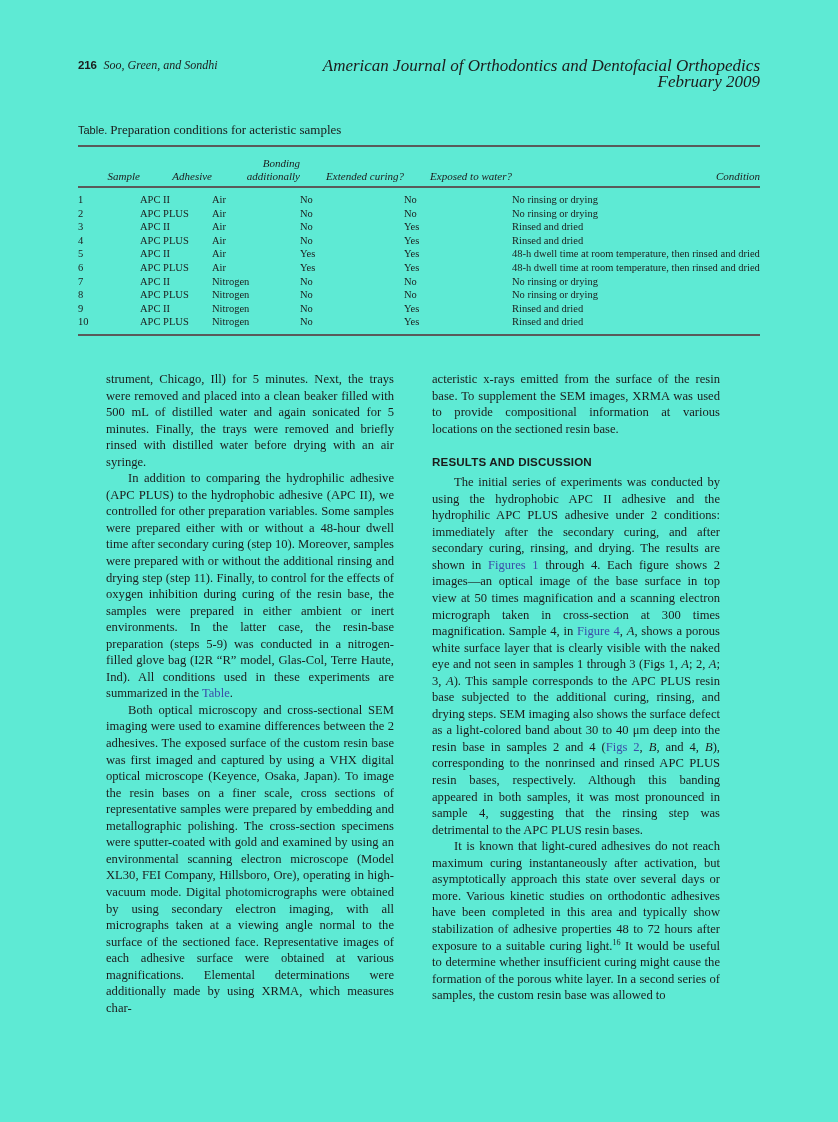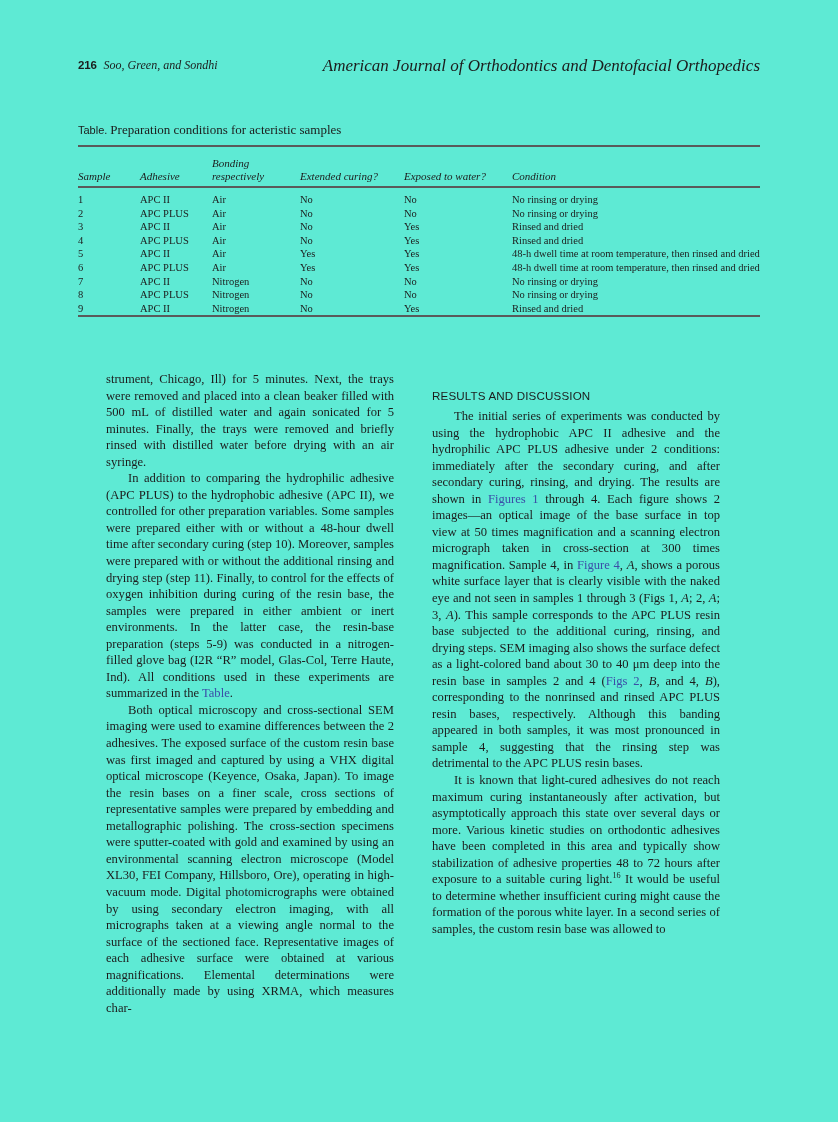--- a/index.html
+++ b/index.html
@@ -91,21 +91,21 @@
   table.data {
     border-collapse: collapse;
     width: 682px;
     table-layout: fixed;
   }
   table.data thead th {
     font-style: italic;
     font-weight: normal;
     font-size: 11px;
     line-height: 12.5px;
-    text-align: left;
+    text-align: right;
     vertical-align: bottom;
     padding: 0 0 4px 0;
   }
   table.data thead tr.rule-top th {
     border-top: 2.2px solid #5a5a5a;
     height: 6px;
     padding: 0;
   }
   table.data thead tr.hdr th {
     padding-top: 4px;
@@ -155,21 +155,21 @@
   .col-right { left: 432px; }
 
   .col p {
     margin: 0;
     text-indent: 22px;
   }
   .col p.noindent { text-indent: 0; }
 
   h2.section {
     font-family: "Liberation Sans", sans-serif;
-    font-weight: normal;
+    font-weight: bold;
     font-size: 11.6px;
     line-height: 15px;
     letter-spacing: 0.15px;
     margin: 17px 0 5px 0;
     text-align: left;
   }
 
   .xref { color: #3b4da8; }
   .it   { font-style: italic; }
   sup.ref {
@@ -182,20 +182,21 @@
 <body>
 
 <div class="page">
 
   <div class="runhead">
     <div class="runhead-left">
       <span class="folio">216</span><span class="authors">Soo, Green, and Sondhi</span>
     </div>
     <div class="runhead-right">
       <div>American Journal of Orthodontics and Dentofacial Orthopedics</div>
+      <div>February 2009</div>
     </div>
   </div>
 
   <div class="table-block">
 
     <div class="table-caption">
       <span class="tlabel">Table.</span><span class="ttext">Preparation conditions for acteristic samples</span>
     </div>
 
     <table class="data">
@@ -206,21 +207,21 @@
           <th class="c-env"></th>
           <th class="c-cure"></th>
           <th class="c-water"></th>
           <th class="c-cond"></th>
         </tr>
         <tr class="hdr">
           <th class="c-sample">Sample</th>
           <th class="c-adh">Adhesive</th>
           <th class="c-env">
               <span class="brk">Bonding</span>
-              <span class="brk">respectively</span>
+              <span class="brk">additionally</span>
             </th>
           <th class="c-cure">Extended curing?</th>
           <th class="c-water">Exposed to water?</th>
           <th class="c-cond">Condition</th>
         </tr>
       </thead>
       <tbody>
         <tr class="first">
           <td class="c-sample">1</td>
           <td class="c-adh">APC II</td>
@@ -281,37 +282,46 @@
           <td class="c-sample">8</td>
           <td class="c-adh">APC PLUS</td>
           <td class="c-env">Nitrogen</td>
           <td class="c-cure">No</td>
           <td class="c-water">No</td>
           <td class="c-cond">No rinsing or drying</td>
         </tr>
         <tr>
           <td class="c-sample">9</td>
           <td class="c-adh">APC II</td>
+          <td class="c-env">Nitrogen</td>
+          <td class="c-cure">No</td>
+          <td class="c-water">Yes</td>
+          <td class="c-cond">Rinsed and dried</td>
+        </tr>
+        <tr class="last">
+          <td class="c-sample">10</td>
+          <td class="c-adh">APC PLUS</td>
           <td class="c-env">Nitrogen</td>
           <td class="c-cure">No</td>
           <td class="c-water">Yes</td>
           <td class="c-cond">Rinsed and dried</td>
         </tr>
       </tbody>
     </table>
     <div class="table-botrule"></div>
   </div>
 
   <div class="col col-left">
     <p class="noindent">strument, Chicago, Ill) for 5 minutes. Next, the trays were removed and placed into a clean beaker filled with 500 mL of distilled water and again sonicated for 5 minutes. Finally, the trays were removed and briefly rinsed with distilled water before drying with an air syringe.</p>
     <p><span>In addition to comparing the hydrophilic adhesive (APC PLUS) to the hydrophobic adhesive (APC II), we controlled for other preparation variables. Some samples were prepared either with or without a 48-hour dwell time after secondary curing (step 10). Moreover, samples were prepared with or without the additional rinsing and drying step (step 11). Finally, to control for the effects of oxygen inhibition during curing of the resin base, the samples were prepared in either ambient or inert environments. In the latter case, the resin-base preparation (steps 5-9) was conducted in a nitrogen-filled glove bag (I2R “R” model, Glas-Col, Terre Haute, Ind). All conditions used in these experiments are summarized in the </span><span class="xref">Table</span><span>.</span></p>
     <p>Both optical microscopy and cross-sectional SEM imaging were used to examine differences between the 2 adhesives. The exposed surface of the custom resin base was first imaged and captured by using a VHX digital optical microscope (Keyence, Osaka, Japan). To image the resin bases on a finer scale, cross sections of representative samples were prepared by embedding and metallographic polishing. The cross-section specimens were sputter-coated with gold and examined by using an environmental scanning electron microscope (Model XL30, FEI Company, Hillsboro, Ore), operating in high-vacuum mode. Digital photomicrographs were obtained by using secondary electron imaging, with all micrographs taken at a viewing angle normal to the surface of the sectioned face. Representative images of each adhesive surface were obtained at various magnifications. Elemental determinations were additionally made by using XRMA, which measures char-</p>
   </div>
 
   <div class="col col-right">
+    <p class="noindent">acteristic x-rays emitted from the surface of the resin base. To supplement the SEM images, XRMA was used to provide compositional information at various locations on the sectioned resin base.</p>
 
     <h2 class="section">RESULTS AND DISCUSSION</h2>
 
     <p><span>The initial series of experiments was conducted by using the hydrophobic APC II adhesive and the hydrophilic APC PLUS adhesive under 2 conditions: immediately after the secondary curing, and after secondary curing, rinsing, and drying. The results are shown in </span><span class="xref">Figures 1</span><span> through 4. Each figure shows 2 images—an optical image of the base surface in top view at 50 times magnification and a scanning electron micrograph taken in cross-section at 300 times magnification. Sample 4, in </span><span class="xref">Figure 4</span><span>, </span><span class="it">A</span><span>, shows a porous white surface layer that is clearly visible with the naked eye and not seen in samples 1 through 3 (Figs 1, </span><span class="it">A</span><span>; 2, </span><span class="it">A</span><span>; 3, </span><span class="it">A</span><span>). This sample corresponds to the APC PLUS resin base subjected to the additional curing, rinsing, and drying steps. SEM imaging also shows the surface defect as a light-colored band about 30 to 40 μm deep into the resin base in samples 2 and 4 (</span><span class="xref">Figs 2</span><span>, </span><span class="it">B</span><span>, and 4, </span><span class="it">B</span><span>), corresponding to the nonrinsed and rinsed APC PLUS resin bases, respectively. Although this banding appeared in both samples, it was most pronounced in sample 4, suggesting that the rinsing step was detrimental to the APC PLUS resin bases.</span></p>
 
     <p><span>It is known that light-cured adhesives do not reach maximum curing instantaneously after activation, but asymptotically approach this state over several days or more. Various kinetic studies on orthodontic adhesives have been completed in this area and typically show stabilization of adhesive properties 48 to 72 hours after exposure to a suitable curing light.</span><sup class="ref">16</sup><span> It would be useful to determine whether insufficient curing might cause the formation of the porous white layer. In a second series of samples, the custom resin base was allowed to</span></p>
   </div>
 
 </div>
 

